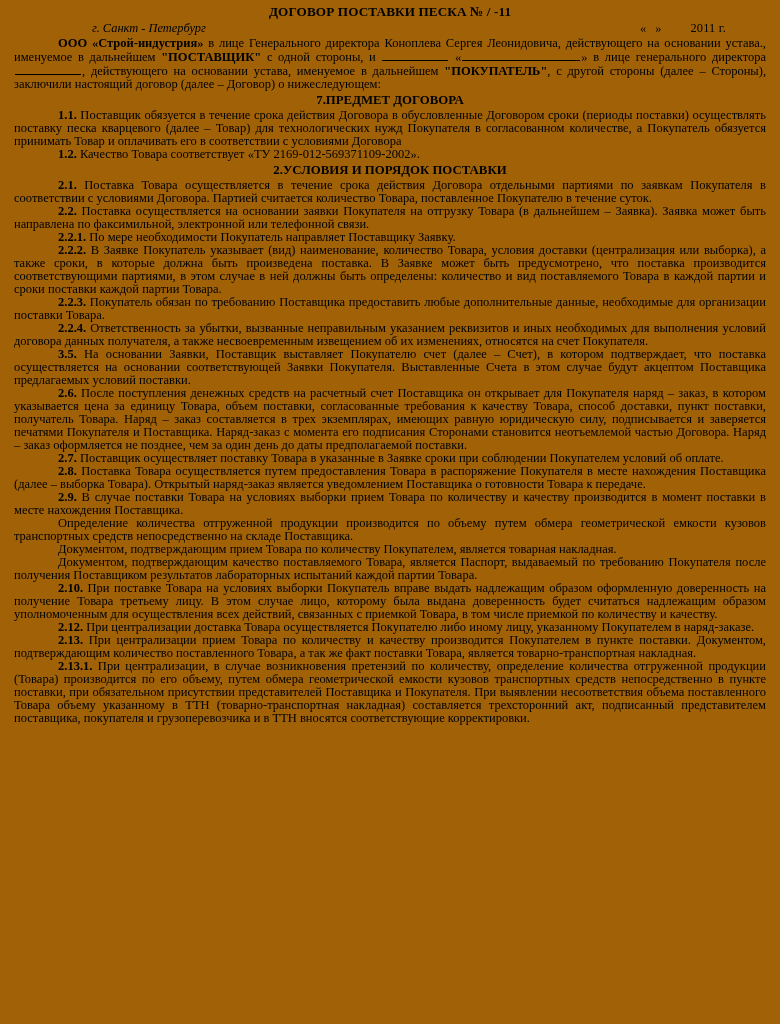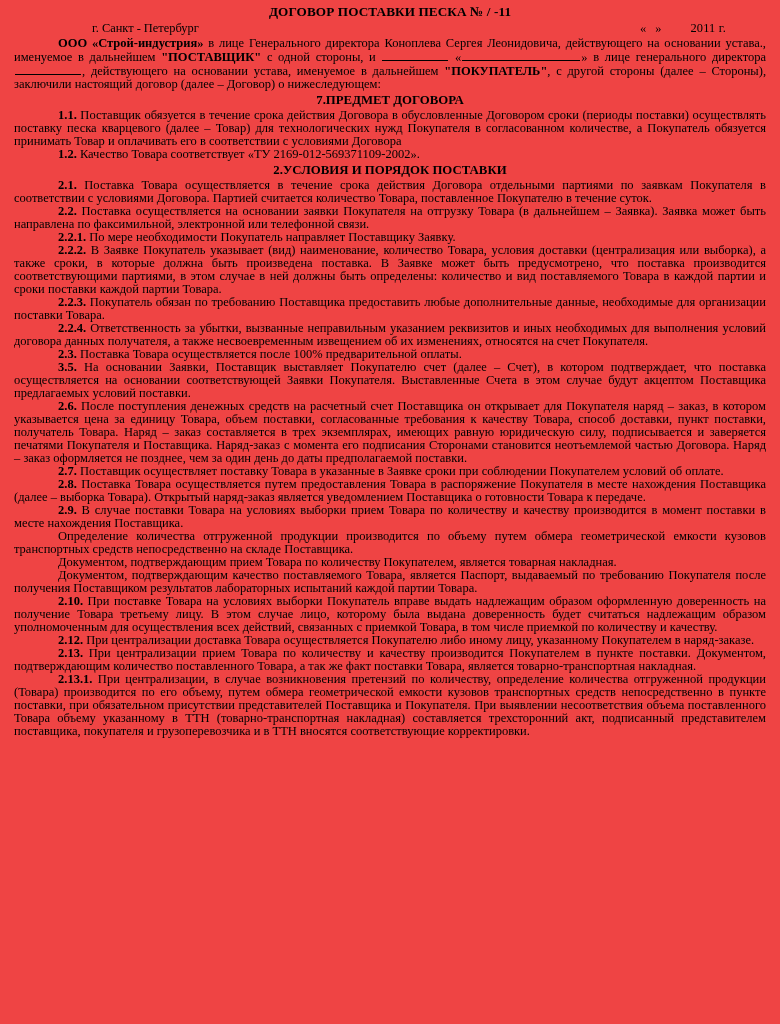--- a/index.html
+++ b/index.html
@@ -13,40 +13,41 @@
     overflow: hidden;
     font-family: "Liberation Serif", "DejaVu Serif", serif;
     color: #000000;
     -webkit-font-smoothing: antialiased;
   }
   .page {
     width: 780px;
     height: 1024px;
     box-sizing: border-box;
     padding: 4px 14px 0 14px;
-    background: #ef4444;
+    background: #a16207;
   }
   .doc-title {
     text-align: center;
     font-weight: bold;
     font-size: 13.2px;
     letter-spacing: 0.1px;
     line-height: 15px;
     margin: 0 0 2px 0;
   }
   .meta-row {
     display: flex;
     justify-content: flex-start;
     align-items: baseline;
     font-size: 12.4px;
     line-height: 15px;
     margin: 0 0 1px 0;
     padding: 0 0 0 0;
   }
   .meta-city {
+    font-style: italic;
     font-weight: normal;
     margin-left: 78px;
     white-space: nowrap;
   }
   .meta-date {
     margin-left: auto;
     margin-right: 40px;
     white-space: nowrap;
     letter-spacing: 0.2px;
   }
@@ -103,21 +104,20 @@
   <p class="para ind-lg"><span class="b">1.2.</span><span> Качество Товара  соответствует «ТУ 2169-012-569371109-2002».</span></p>
 
   <div class="heading">2.УСЛОВИЯ И ПОРЯДОК ПОСТАВКИ</div>
 
   <p class="para ind-lg"><span class="b">2.1.</span><span> Поставка Товара осуществляется в течение срока действия Договора отдельными партиями по заявкам Покупателя в соответствии с условиями Договора. Партией считается количество Товара, поставленное Покупателю в течение суток.</span></p>
   <p class="para ind-lg"><span class="b">2.2.</span><span> Поставка осуществляется на основании заявки Покупателя на отгрузку Товара (в дальнейшем – Заявка). Заявка может быть направлена по факсимильной, электронной или телефонной связи.</span></p>
   <p class="para ind-lg"><span class="b">2.2.1.</span><span> По мере необходимости Покупатель направляет Поставщику Заявку.</span></p>
   <p class="para ind-lg"><span class="b">2.2.2.</span><span> В Заявке Покупатель указывает (вид) наименование, количество Товара, условия доставки (централизация или выборка), а также сроки, в которые должна быть произведена поставка. В Заявке может быть предусмотрено, что поставка производится соответствующими партиями, в этом случае в ней должны быть определены: количество и вид поставляемого Товара в каждой партии и сроки поставки каждой партии Товара.</span></p>
   <p class="para ind-lg"><span class="b">2.2.3.</span><span> Покупатель обязан по требованию Поставщика предоставить любые дополнительные данные, необходимые для организации поставки Товара.</span></p>
   <p class="para ind-lg"><span class="b">2.2.4.</span><span> Ответственность за убытки, вызванные неправильным указанием реквизитов и иных необходимых для выполнения условий договора данных получателя, а также несвоевременным извещением об их изменениях, относятся на счет Покупателя.</span></p>
-  <p class="para ind-lg"><span class="b">2.3.</span><span> Поставка Товара осуществляется после 100% предварительной оплаты.</span></p>
   <p class="para ind-lg"><span class="b">3.5.</span><span> На основании Заявки, Поставщик выставляет Покупателю счет (далее – Счет), в котором подтверждает, что поставка осуществляется на основании соответствующей Заявки Покупателя. Выставленные Счета в этом случае будут акцептом Поставщика предлагаемых условий поставки.</span></p>
   <p class="para ind-lg"><span class="b">2.6.</span><span> После поступления денежных средств на расчетный счет Поставщика он открывает для Покупателя наряд – заказ, в котором указывается цена за единицу Товара, объем поставки, согласованные требования к качеству Товара, способ доставки, пункт поставки, получатель Товара. Наряд – заказ составляется в трех экземплярах, имеющих равную юридическую силу, подписывается и заверяется печатями Покупателя и Поставщика. Наряд-заказ с момента его подписания Сторонами становится неотъемлемой частью Договора. Наряд – заказ оформляется не позднее, чем за один день до даты предполагаемой поставки.</span></p>
   <p class="para ind-lg"><span class="b">2.7.</span><span> Поставщик осуществляет поставку Товара  в указанные в Заявке сроки при соблюдении Покупателем условий об оплате.</span></p>
   <p class="para ind-lg"><span class="b">2.8.</span><span> Поставка Товара осуществляется путем предоставления Товара в распоряжение Покупателя в месте нахождения Поставщика (далее – выборка Товара). Открытый наряд-заказ является уведомлением Поставщика о готовности Товара к передаче.</span></p>
   <p class="para ind-lg"><span class="b">2.9.</span><span> В случае поставки Товара на условиях выборки прием Товара по количеству и качеству производится в момент поставки в месте нахождения Поставщика.</span></p>
   <p class="para ind-lg"><span>Определение количества отгруженной продукции производится по объему путем обмера геометрической емкости кузовов транспортных средств непосредственно на складе Поставщика.</span></p>
   <p class="para ind-lg"><span>Документом, подтверждающим прием Товара по количеству Покупателем, является товарная накладная.</span></p>
   <p class="para ind-lg"><span>Документом, подтверждающим качество поставляемого Товара, является Паспорт, выдаваемый по требованию Покупателя после получения Поставщиком результатов лабораторных испытаний каждой партии Товара.</span></p>
   <p class="para ind-lg"><span class="b">2.10.</span><span> При поставке Товара на условиях выборки Покупатель вправе выдать надлежащим образом оформленную доверенность на получение Товара третьему лицу. В этом случае лицо, которому была выдана доверенность будет считаться надлежащим образом уполномоченным для осуществления всех действий, связанных с приемкой Товара, в том числе приемкой по количеству и качеству.</span></p>
   <p class="para ind-lg"><span class="b">2.12.</span><span> При централизации доставка Товара осуществляется Покупателю либо иному лицу, указанному Покупателем в наряд-заказе.</span></p>

